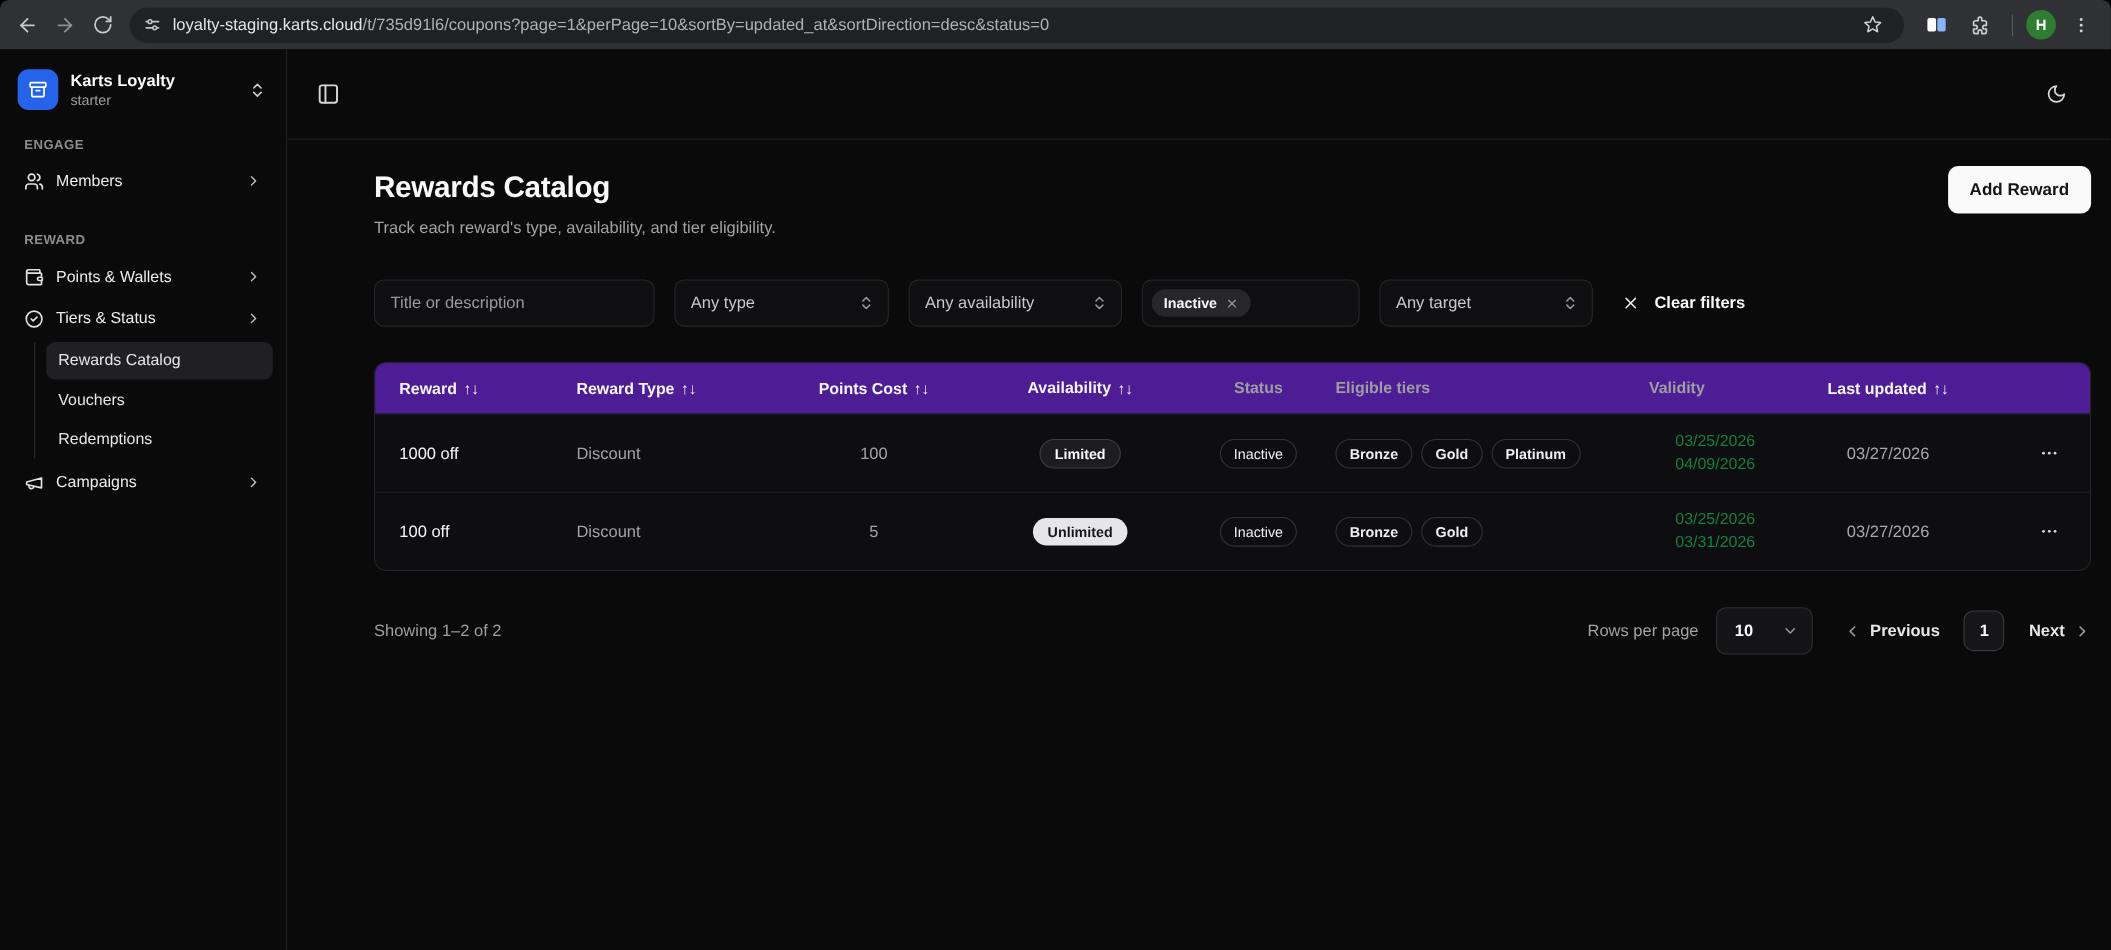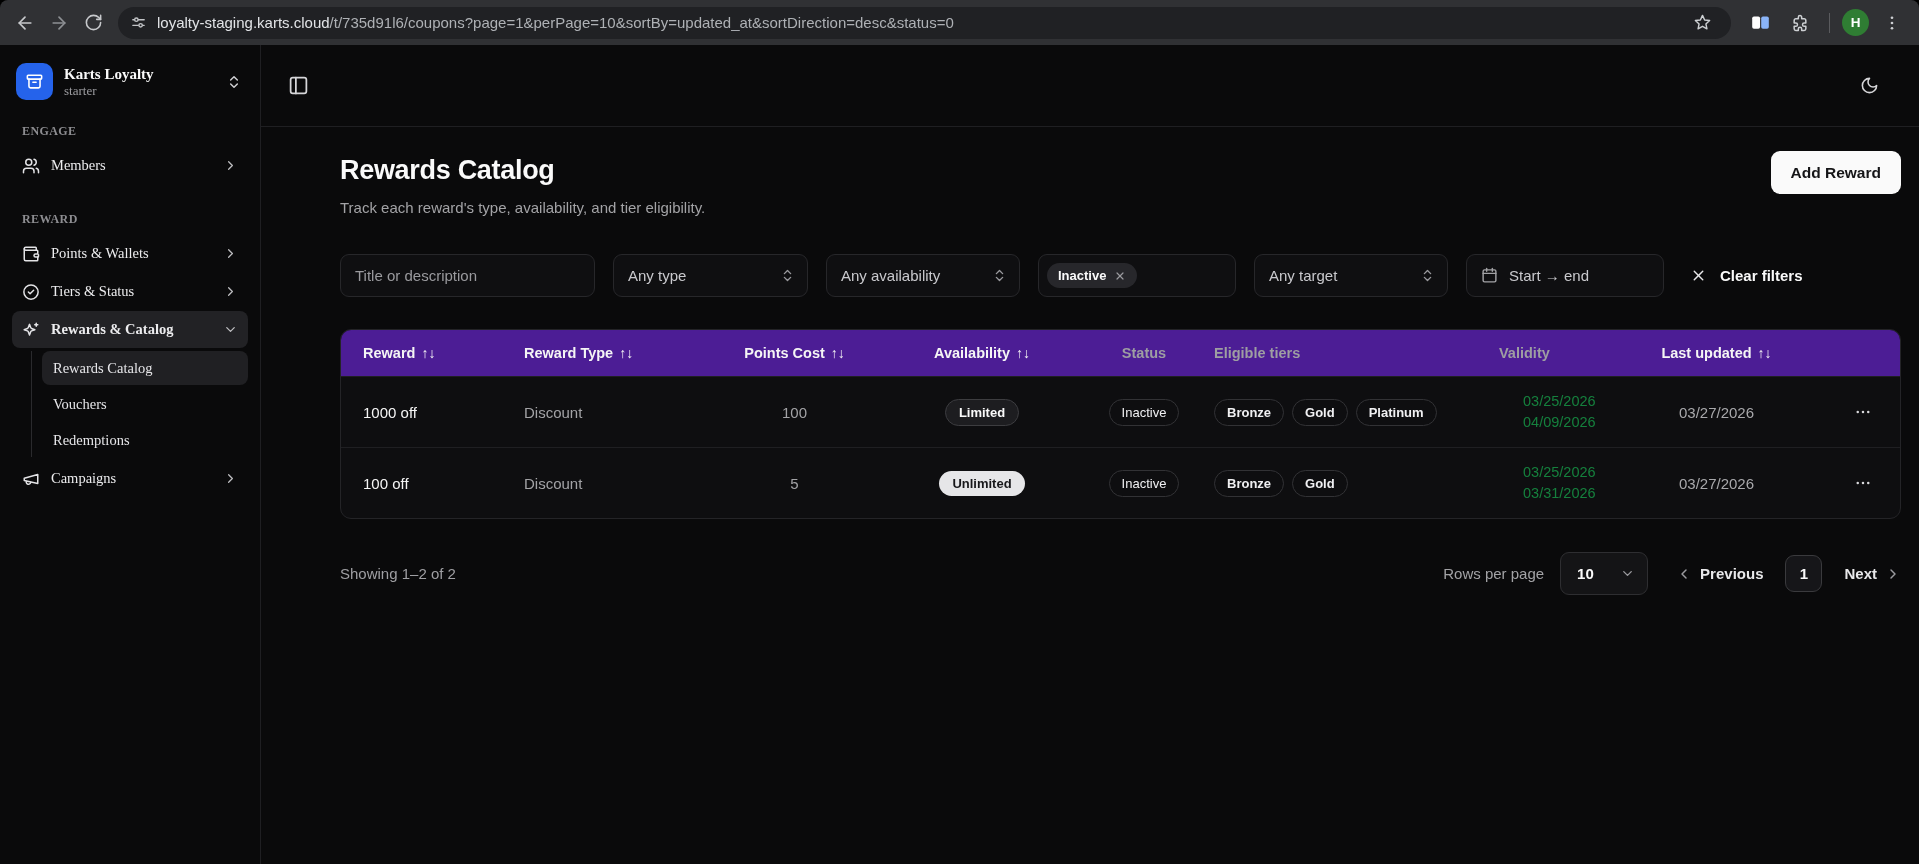--- a/index.html
+++ b/index.html
@@ -20,21 +20,21 @@
   .chrome-right { display:flex; align-items:center; gap:6px; }
   .chrome-ico { width:34px; height:34px; display:flex; align-items:center; justify-content:center;
     color:#cdd0d3; }
   .chrome-div { width:1px; height:20px; background:#5a5b5e; margin:0 6px; }
   .avatar { width:27px; height:27px; border-radius:50%; background:#2f7d33; color:#fff;
     font-size:13.5px; font-weight:700; display:flex; align-items:center; justify-content:center; }
 
   
   .app { display:flex; height:819px; background:#0a0a0b; }
   .sidebar { width:261px; flex:0 0 261px; border-right:1px solid #1f1f22; padding:14px 12px;
-    background:#0a0a0b;font-family:Liberation Serif, serif; }
+    background:#0a0a0b; }
   .workspace { display:flex; align-items:center; gap:11px; padding:4px 6px 4px 4px;
     border-radius:10px; margin-bottom:20px; }
   .logo { width:37px; height:37px; border-radius:10px; background:#2563eb; color:#fff;
     display:flex; align-items:center; justify-content:center; flex:0 0 auto; }
   .ws-name { font-size:15px; font-weight:700; color:#fafafa; line-height:18px; }
   .ws-plan { font-size:13px; color:#9d9da1; line-height:16px; }
   .ws-caret { margin-left:auto; color:#cfcfd2; }
   .section-label { font-size:12px; font-weight:700; letter-spacing:.4px; color:#8d8d91;
     margin:8px 10px 8px 10px; }
   .section-label.mt { margin-top:28px; }
@@ -254,35 +254,20 @@
           </svg>
       </span>
       <span>Tiers &amp; Status</span>
       <span class="chev">
           <svg width="15" height="15" viewBox="0 0 24 24" fill="none" stroke="currentColor" stroke-width="2" stroke-linecap="round" stroke-linejoin="round">
             <path d="m9 18 6-6-6-6"></path>
           </svg>
         </span>
     </div>
 
-    <div class="nav-item active">
-      <span class="nav-ic">
-        <svg width="18" height="18" viewBox="0 0 24 24" fill="none" stroke="currentColor" stroke-width="2" stroke-linecap="round" stroke-linejoin="round">
-            <path d="M10 4.5 11.6 8.8a2 2 0 0 0 1.2 1.2l4.3 1.6-4.3 1.6a2 2 0 0 0-1.2 1.2L10 18.7l-1.6-4.3a2 2 0 0 0-1.2-1.2l-4.3-1.6 4.3-1.6a2 2 0 0 0 1.2-1.2Z"></path>
-            <path d="M19 3v4"></path>
-            <path d="M21 5h-4"></path>
-          </svg>
-      </span>
-      <span>Rewards &amp; Catalog</span>
-      <span class="chev">
-          <svg width="15" height="15" viewBox="0 0 24 24" fill="none" stroke="currentColor" stroke-width="2" stroke-linecap="round" stroke-linejoin="round">
-            <path d="m6 9 6 6 6-6"></path>
-          </svg>
-        </span>
-    </div>
 
     <div class="subnav">
       <div class="sub-item active">Rewards Catalog</div>
       <div class="sub-item">Vouchers</div>
       <div class="sub-item">Redemptions</div>
     </div>
 
     <div class="nav-item">
       <span class="nav-ic">
         <svg width="18" height="18" viewBox="0 0 24 24" fill="none" stroke="currentColor" stroke-width="2" stroke-linecap="round" stroke-linejoin="round">
@@ -355,31 +340,20 @@
           </span>
         </div>
         <div class="f-select w-target">
           <span>Any target</span>
           <span class="sel-caret">
               <svg width="15" height="15" viewBox="0 0 24 24" fill="none" stroke="currentColor" stroke-width="2.2" stroke-linecap="round" stroke-linejoin="round">
                 <path d="m7 15 5 5 5-5"></path>
                 <path d="m7 9 5-5 5 5"></path>
               </svg>
             </span>
-        </div>
-        <div class="f-select w-date">
-          <span class="cal-ic">
-              <svg width="17" height="17" viewBox="0 0 24 24" fill="none" stroke="currentColor" stroke-width="2" stroke-linecap="round" stroke-linejoin="round">
-                <rect x="3" y="4" width="18" height="17" rx="2"></rect>
-                <path d="M8 2v4"></path>
-                <path d="M16 2v4"></path>
-                <path d="M3 9h18"></path>
-              </svg>
-            </span>
-          <span>Start → end</span>
         </div>
         <button class="clear-btn">
           <span class="x-ic">
               <svg width="17" height="17" viewBox="0 0 24 24" fill="none" stroke="currentColor" stroke-width="2" stroke-linecap="round">
                 <path d="M18 6 6 18"></path>
                 <path d="m6 6 12 12"></path>
               </svg>
             </span>
           <span>Clear filters</span>
         </button>

